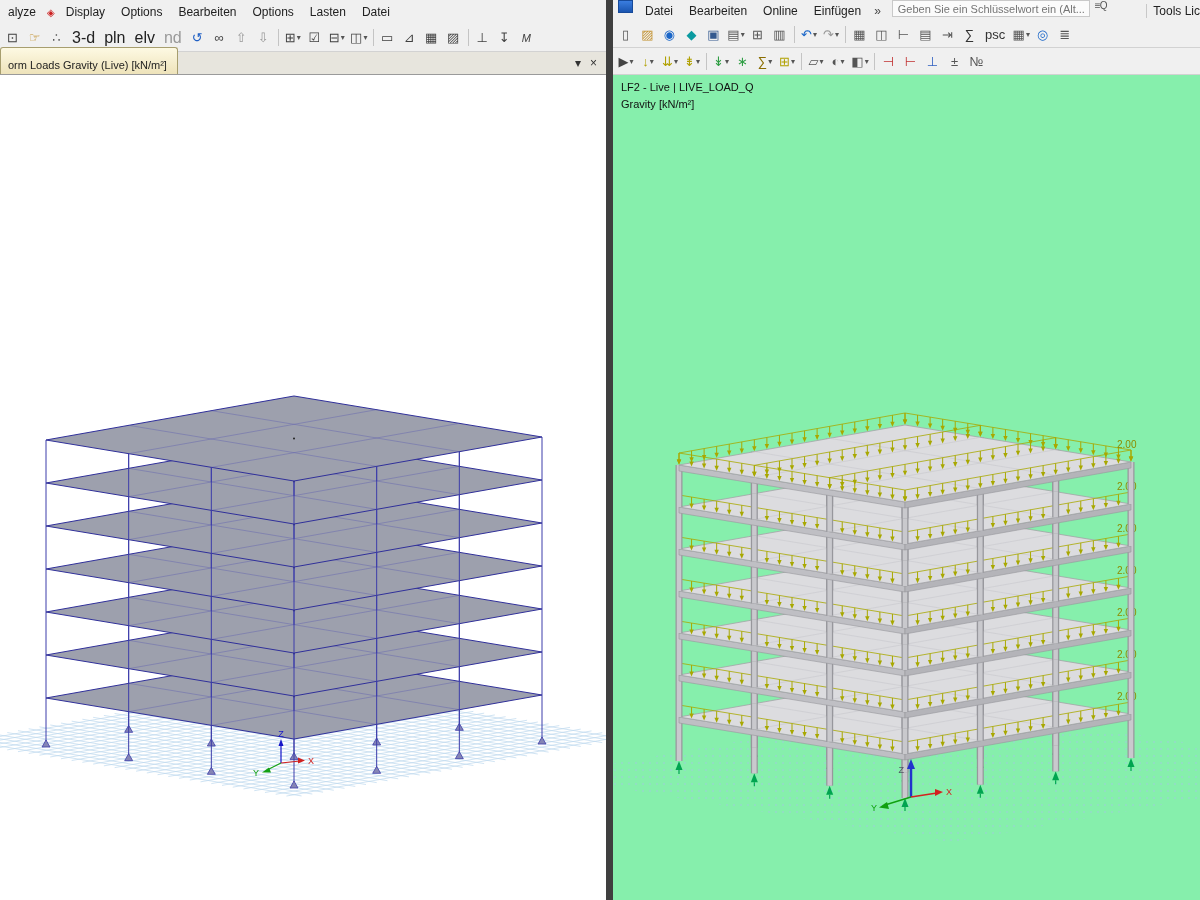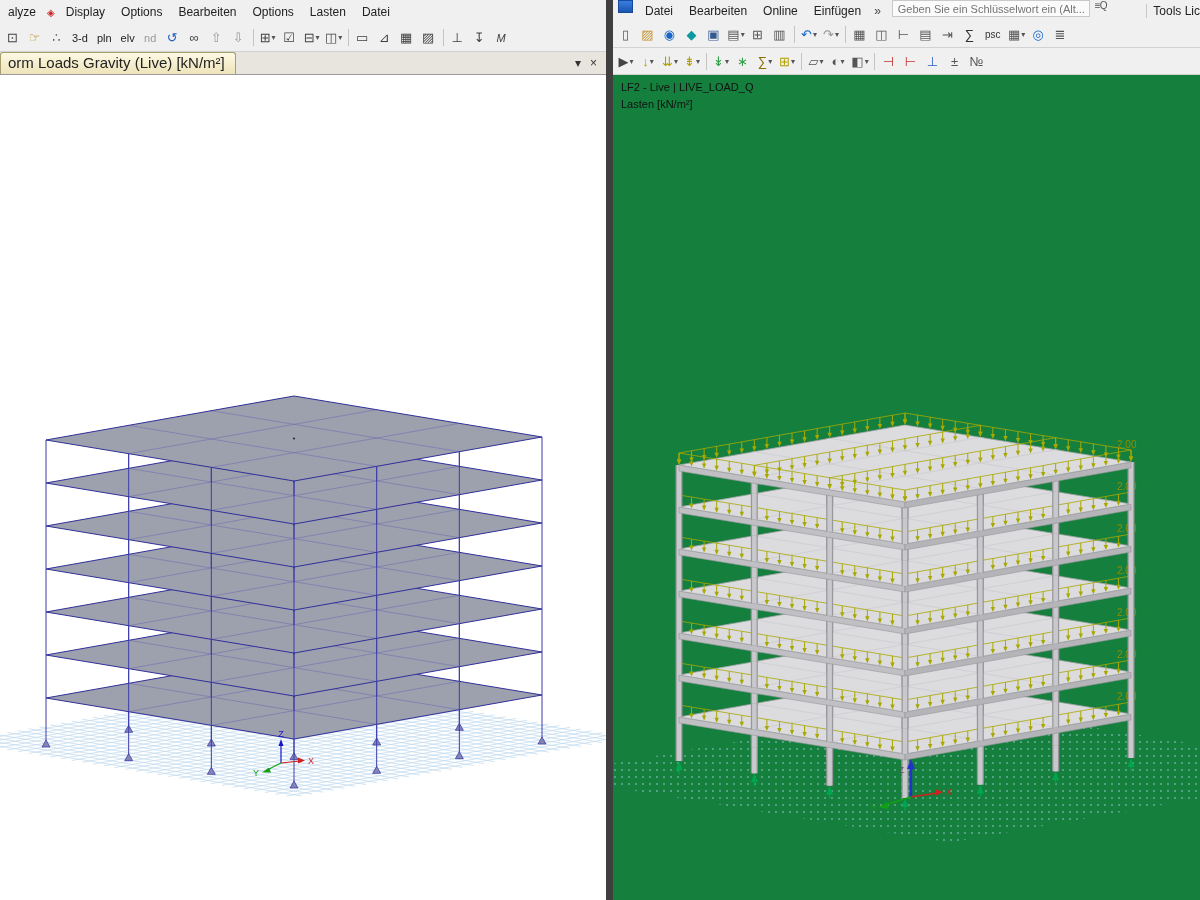--- a/index.html
+++ b/index.html
@@ -12,38 +12,38 @@
 
   
   .menubar{height:24px;background:#f0f0f0;display:flex;align-items:center;font-size:12px;color:#222;white-space:nowrap;overflow:hidden}
   .mitem{padding:4px 8px;cursor:default}
   .mico{padding:4px 3px;font-size:10px}
   .movf{padding:4px 5px;color:#444}
   .toolbar{background:#f0f0f0;border-bottom:1px solid #d2d2d2;display:flex;align-items:center;padding:0 2px;white-space:nowrap;overflow:hidden}
   #left-toolbar{height:28px}
   .tbi{min-width:22px;height:22px;display:inline-flex;align-items:center;justify-content:center;font-size:13px;color:#404040}
   .tbi .crt{font-size:8px;color:#555;margin-left:1px}
-  .tbi.text{font-size:11px;padding:0 4px;color:#222}
+  .tbi.text{font-size:16px;padding:0 4px;color:#222}
   .sep{min-width:1px;width:1px;height:17px;background:#c4c4c4;margin:0 3px}
   .tabbar{height:23px;background:#e7e5dd;border-bottom:1px solid #9a9a9a;display:flex;align-items:flex-end}
-  .tab{background:linear-gradient(#fdf9e3,#eee3ba);border:1px solid #a79e6e;border-bottom:none;border-radius:3px 3px 0 0;font-size:15px;padding:1px 10px 3px 7px;color:#222;white-space:nowrap}
+  .tab{background:linear-gradient(#fdf9e3,#eee3ba);border:1px solid #a79e6e;border-bottom:none;border-radius:3px 3px 0 0;font-size:11px;padding:11px 10px 3px 7px;color:#222;white-space:nowrap}
   .tabbar-buttons{margin-left:auto;display:flex;align-items:center;gap:9px;padding:0 9px 4px 0;font-size:12px;color:#333}
   #left-canvas{position:relative;width:606px;height:825px;background:#fff}
 
   
   #r-row1{height:22px;background:#f0f0f0;display:flex;font-size:12px;color:#222;white-space:nowrap;overflow:hidden}
   #r-menus{display:flex;align-items:center}
   .appico{width:15px;height:13px;background:linear-gradient(#3a7de0,#1a55b0);border:1px solid #174a9a;margin:0 4px 0 5px;flex:none}
   #r-search{width:198px;height:17px;font-size:11px;border:1px solid #c9c9c9;background:#fbfbfb;color:#666;padding:0 5px;margin-left:6px;flex:none}
   .eqico{font-size:10px;color:#555;padding:0 5px;letter-spacing:-1px}
   .vsep{width:1px;height:14px;background:#c8c8c8;margin:0 6px}
   .r-right{margin-left:auto;display:flex;align-items:center}
   #r-row2{height:26px}
   #r-row3{height:27px}
-  #right-canvas{position:relative;width:587px;height:825px;background:#15803d}
+  #right-canvas{position:relative;width:587px;height:825px;background:#86efac}
   .rlabel{position:absolute;left:8px;font-size:11px;color:#111;z-index:2}
   svg{display:block}
 </style>
 </head>
 <body>
 
 <div id="stage">
 
   <div id="left-pane" class="pane">
     <div class="menubar">
@@ -573,21 +573,21 @@
         <span class="tbi" style="color:#555">
           <span class="g">⇥</span>
           <span class="crt"></span>
         </span>
 
         <span class="tbi" style="color:#333">
           <span class="g">∑</span>
           <span class="crt"></span>
         </span>
 
-        <span class="tbi text" style="font-size:10px;color:#333">
+        <span class="tbi text" style="font-size:13px;color:#333">
           <span class="g">psc</span>
           <span class="crt"></span>
         </span>
 
         <span class="tbi" style="color:#555">
           <span class="g">▦</span>
           <span class="crt">▾</span>
         </span>
 
         <span class="tbi" style="color:#1a66c8">
@@ -683,21 +683,21 @@
           <span class="crt"></span>
         </span>
 
         <span class="tbi" style="color:#555">
           <span class="g">№</span>
           <span class="crt"></span>
         </span>
       </div>
     <div id="right-canvas">
       <div class="rlabel" style="top:6px">LF2 - Live | LIVE_LOAD_Q</div>
-      <div class="rlabel" style="top:23px">Lasten [kN/m²]</div>
+      <div class="rlabel" style="top:23px">Gravity [kN/m²]</div>
       <svg id="right-svg" width="587" height="825">
           <defs>
             <pattern id="dotpat" width="7" height="7" patternUnits="userSpaceOnUse">
               <circle cx="2" cy="2" r="0.8" fill="#9fcbe0"></circle>
             </pattern>
           </defs>
           <path d="M -69.6 700.9 L 337.2 628.9 L 744 695.5 L 337.2 767.5 Z" fill="url(#dotpat)"></path>
           <g fill="#00a550">
             <path d="M 66 686 L 62.5 695 L 69.5 695 Z"></path>
             <line x1="66" y1="695" x2="66" y2="699" stroke="#00a550" stroke-width="1.2"></line>

